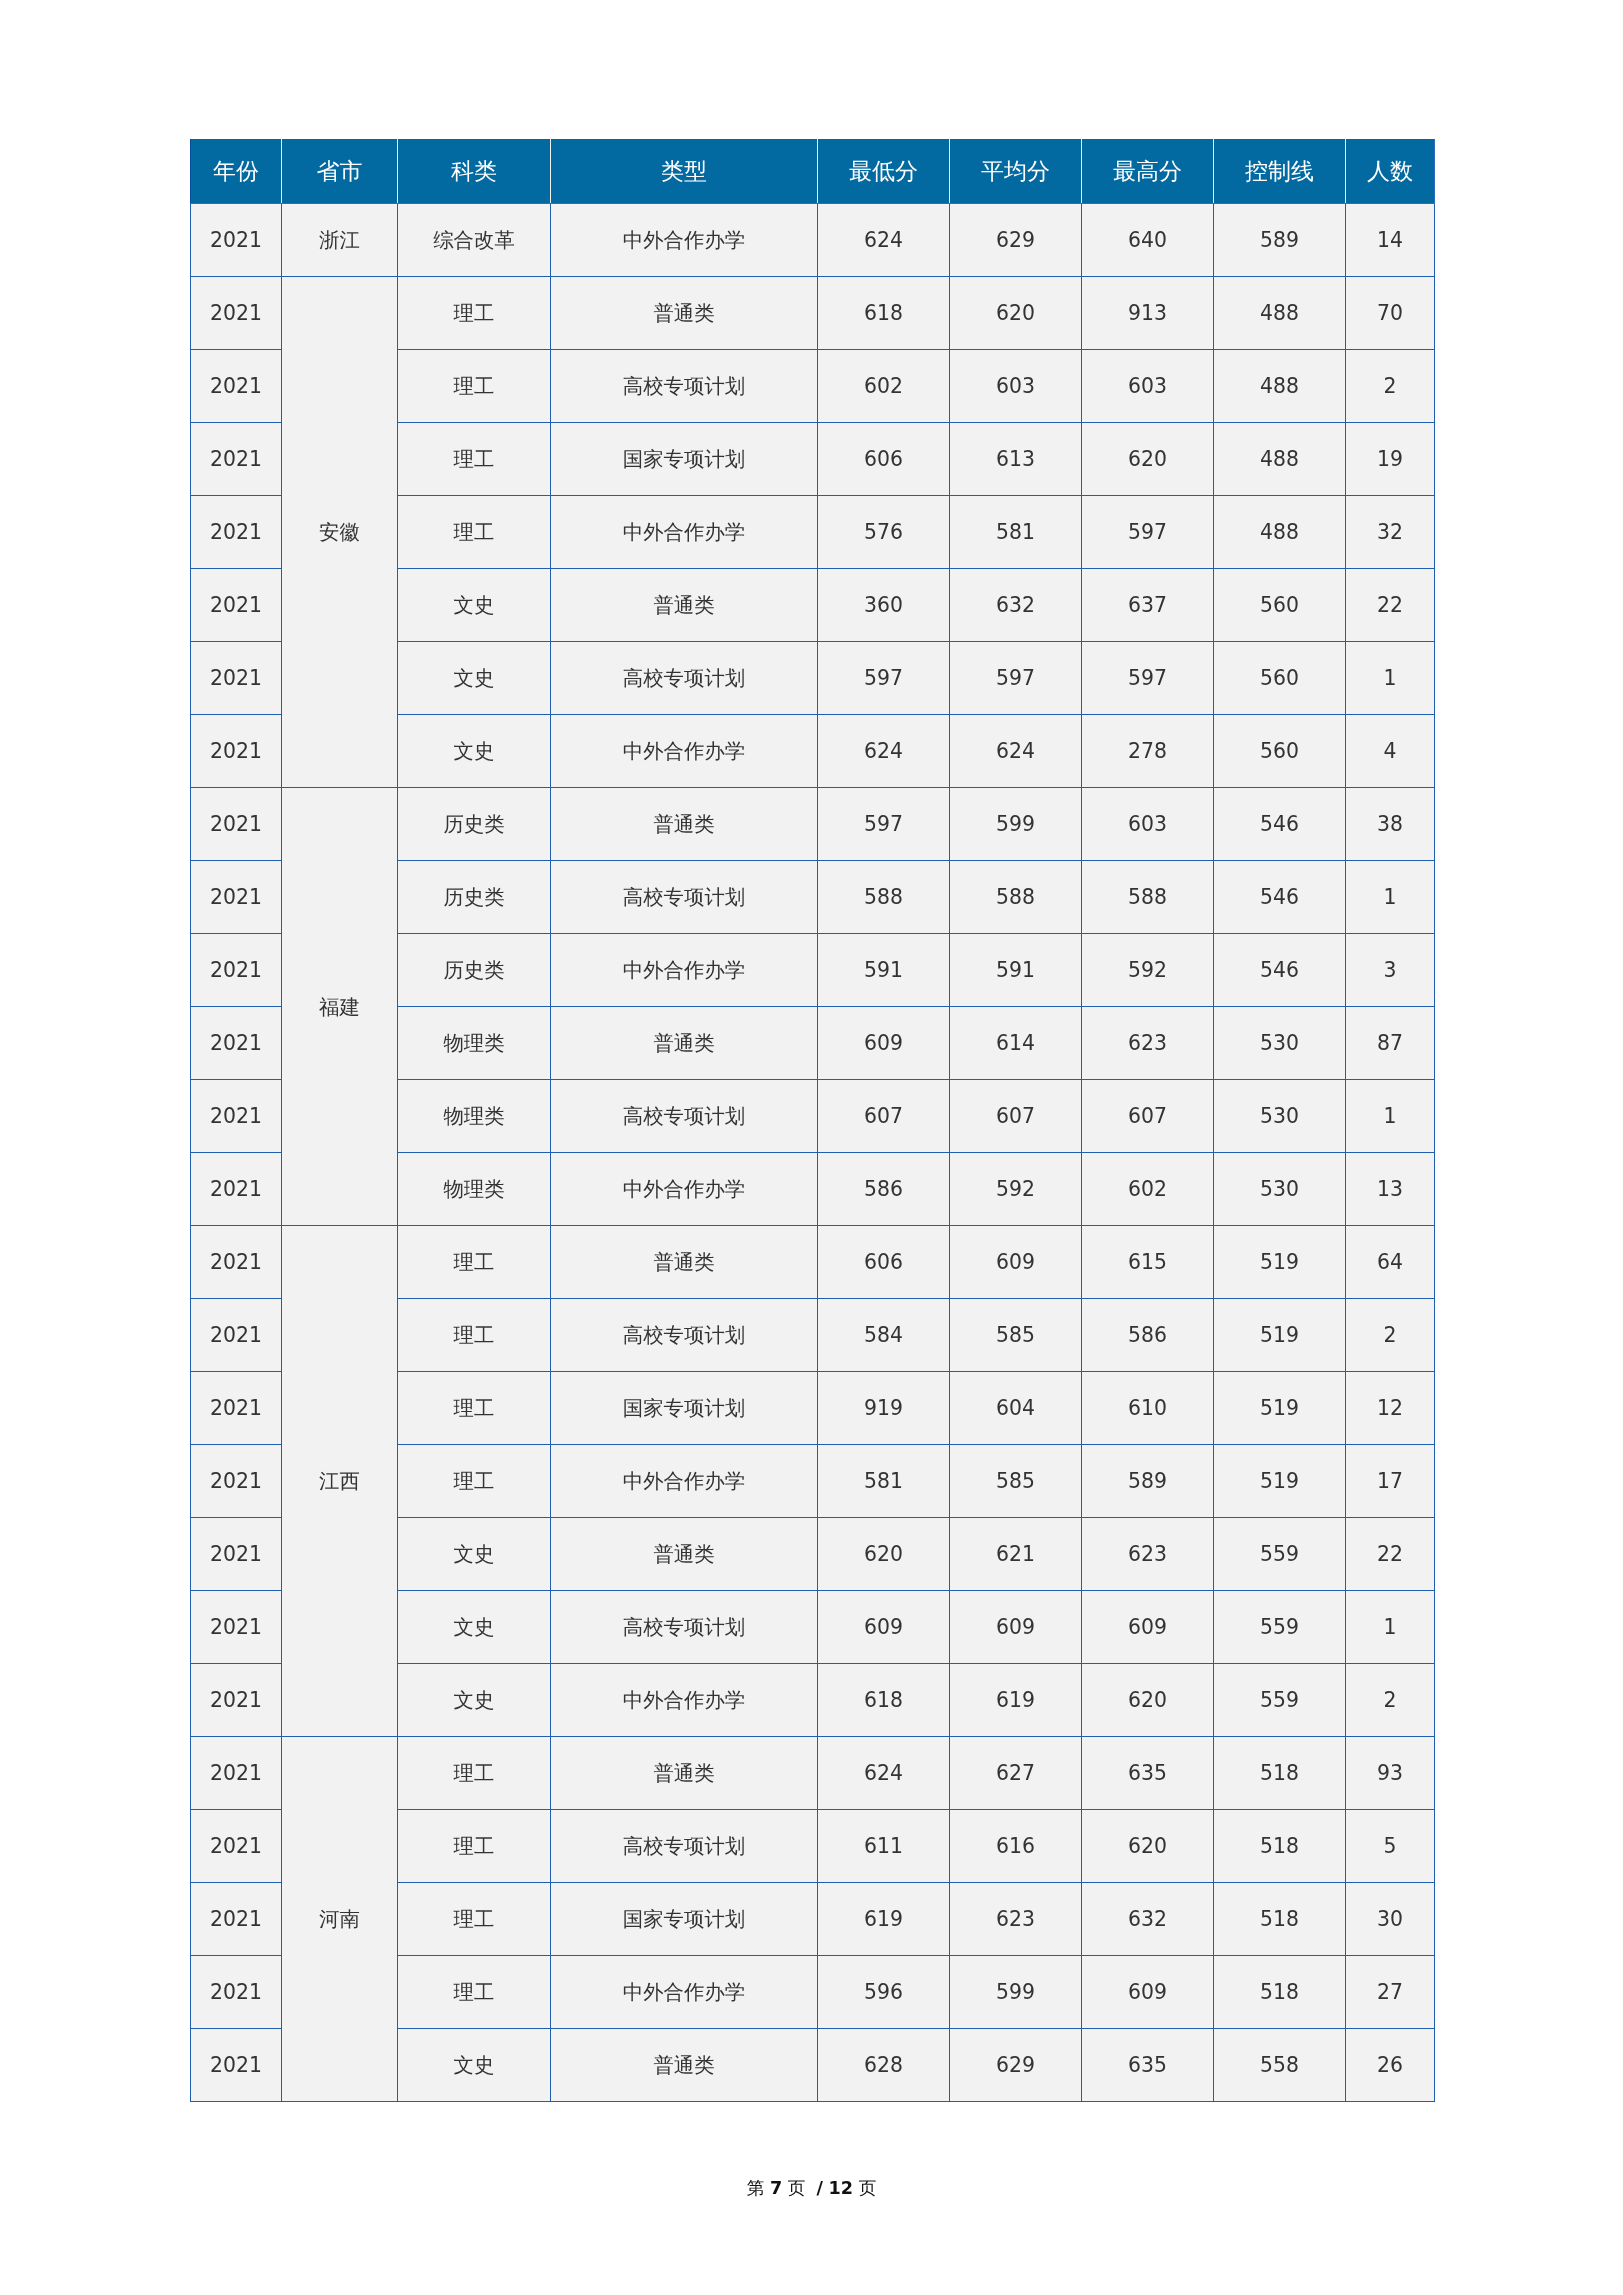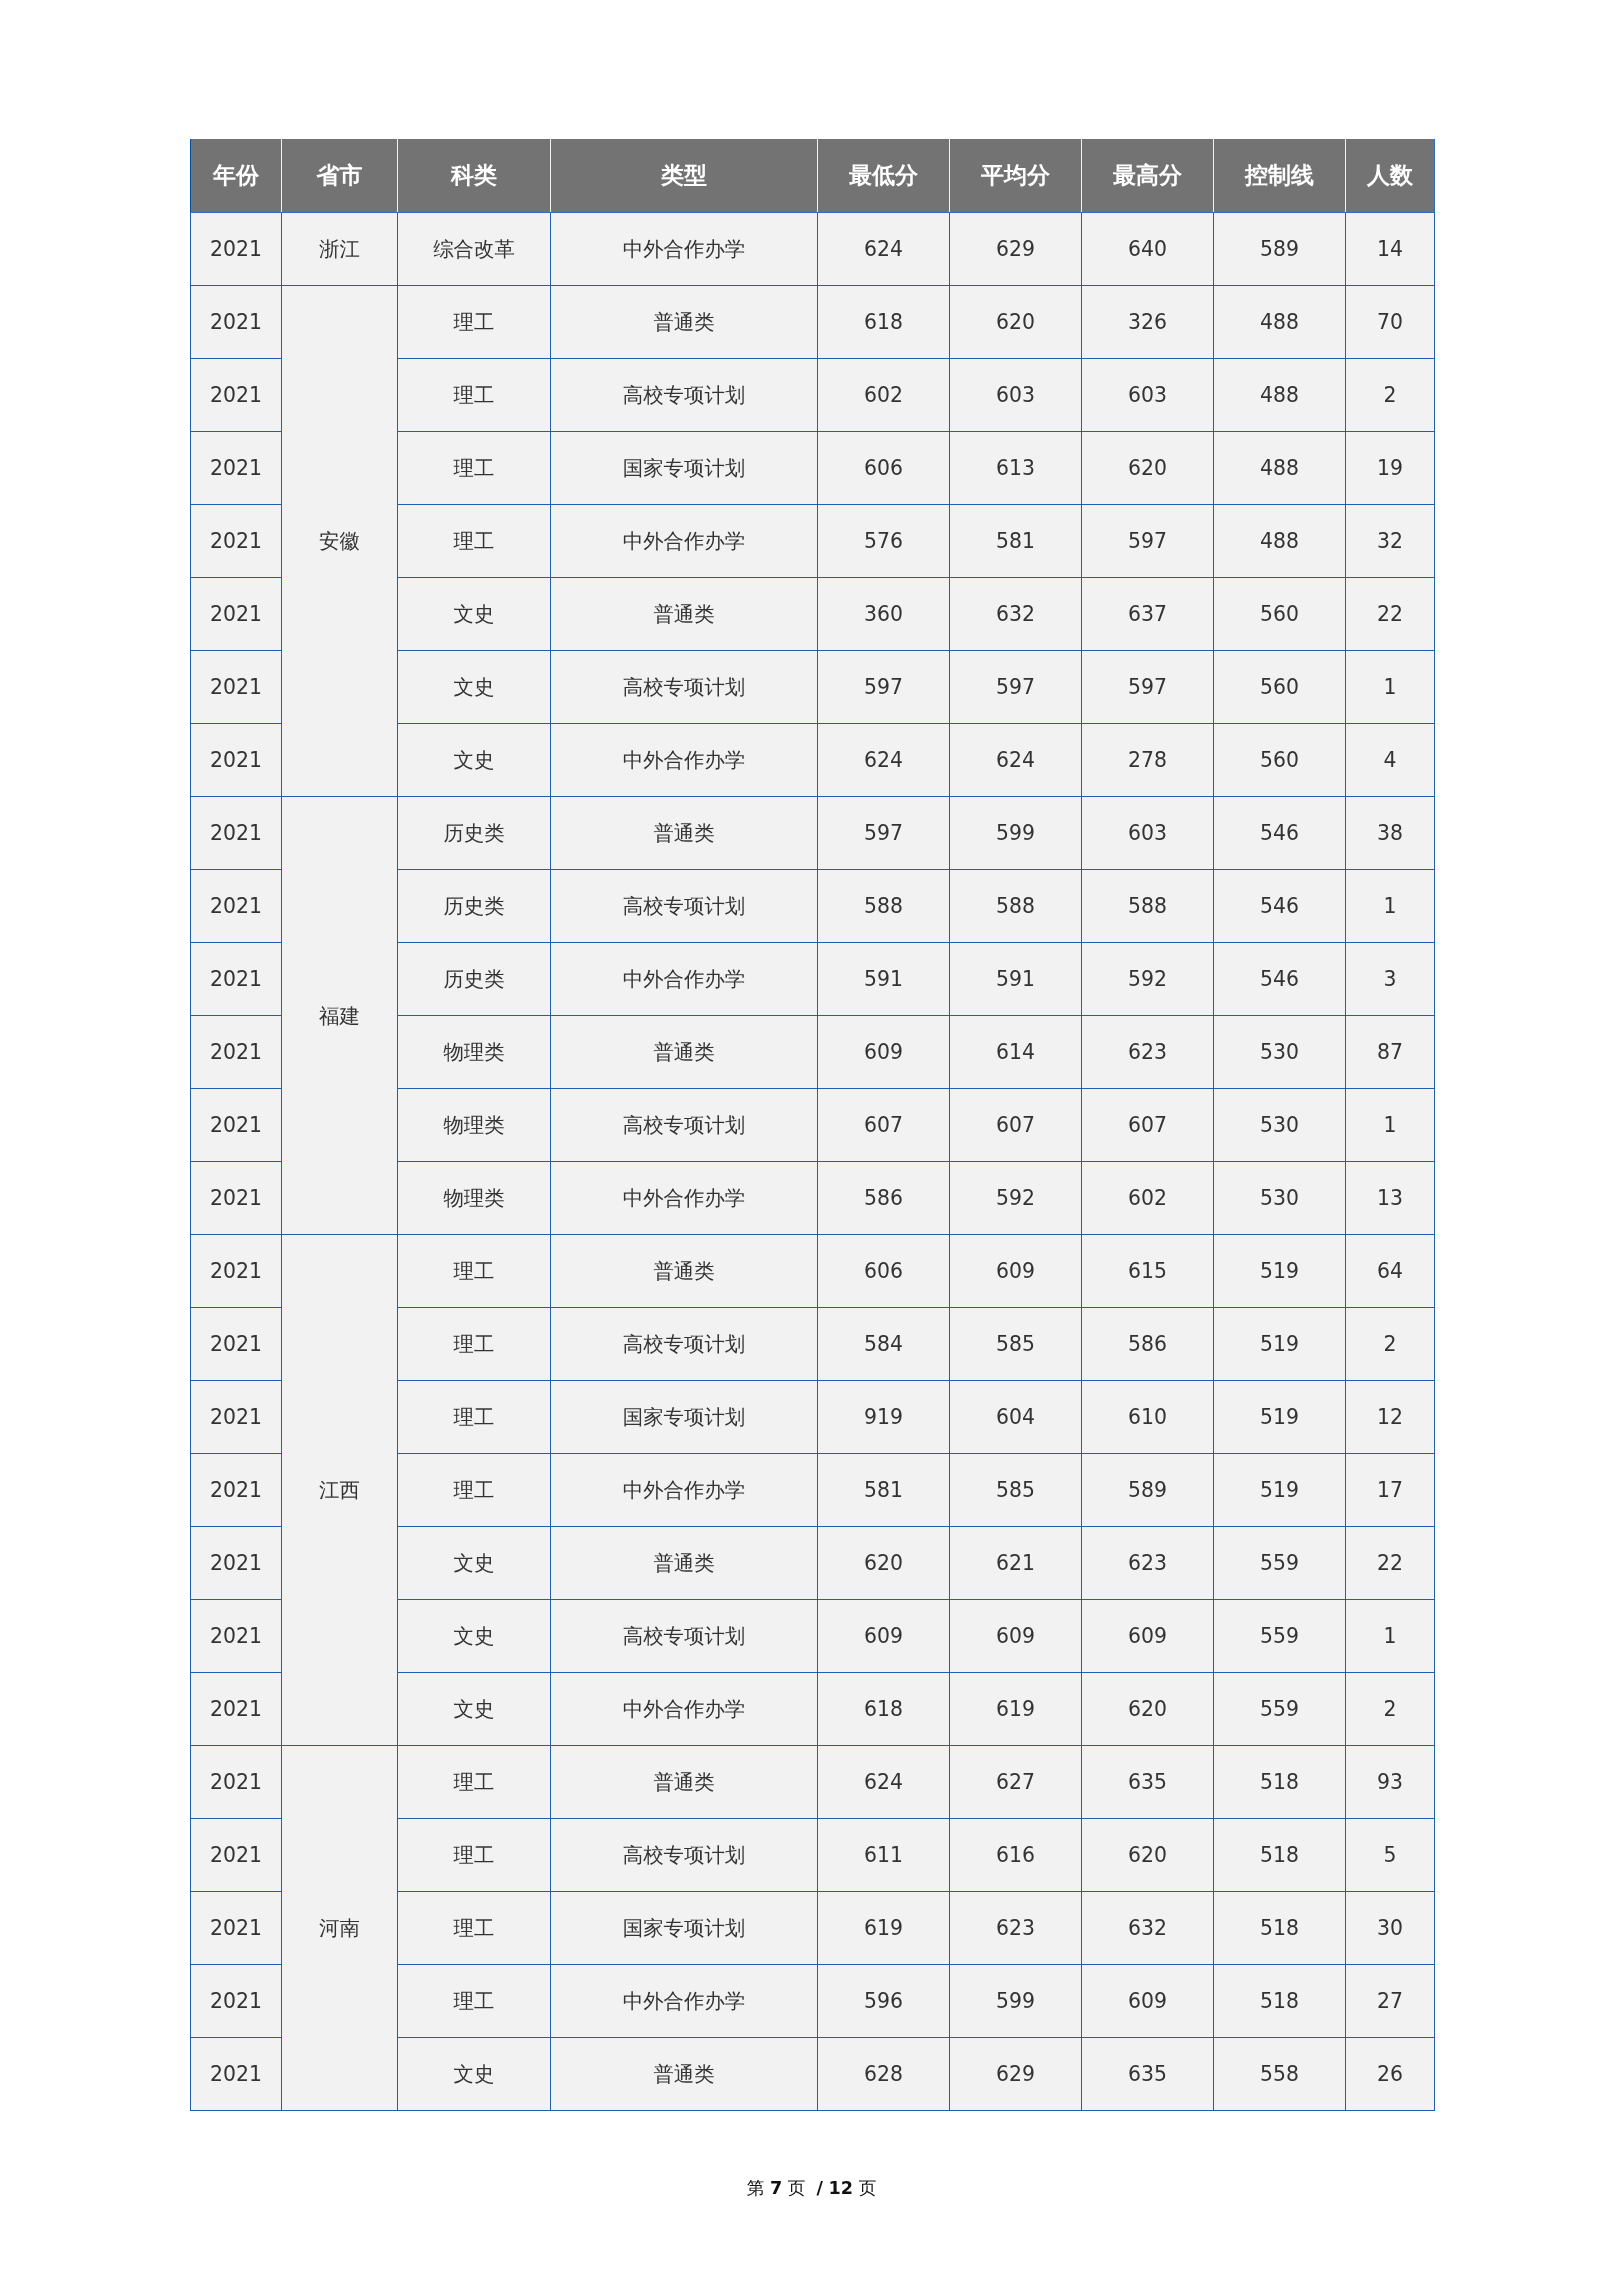--- a/index.html
+++ b/index.html
@@ -7,22 +7,22 @@
          font-family: "DejaVu Sans", "Liberation Sans", sans-serif; }
   .page { position: absolute; left: 0; top: 0; width: 1623px; height: 2295px; background: #fff; }
   table.scores {
     position: absolute; left: 190px; top: 139px;
     width: 1244px; border-collapse: collapse; table-layout: fixed;
   }
   table.scores th, table.scores td {
     text-align: center; vertical-align: middle; padding: 0;
   }
   table.scores thead th {
-    background: #737373; color: #ffffff; font-weight: bold;
-    font-size: 23px; height: 73px;
+    background: #0369a1; color: #ffffff; font-weight: normal;
+    font-size: 23px; height: 64px;
     border-left: 1.4px solid #f2f2f2; border-right: 1.4px solid #f2f2f2;
     border-top: none; border-bottom: 1.4px solid #2e6cc0;
   }
   table.scores thead th:first-child { border-left: 1.4px solid #044ea0; }
   table.scores thead th:last-child { border-right: 1.4px solid #2e6cc0; }
   table.scores tbody td {
     background: #f2f2f2; color: #333333; font-size: 20.4px;
     height: 72px; border: 1.4px solid #1f5fae;
   }
   .footer {
@@ -74,21 +74,21 @@
           <td>589</td>
           <td>14</td>
         </tr>
         <tr>
           <td>2021</td>
           <td rowspan="7">安徽</td>
           <td>理工</td>
           <td>普通类</td>
           <td>618</td>
           <td>620</td>
-          <td>326</td>
+          <td>913</td>
           <td>488</td>
           <td>70</td>
         </tr>
         <tr>
           <td>2021</td>
           <td>理工</td>
           <td>高校专项计划</td>
           <td>602</td>
           <td>603</td>
           <td>603</td>

